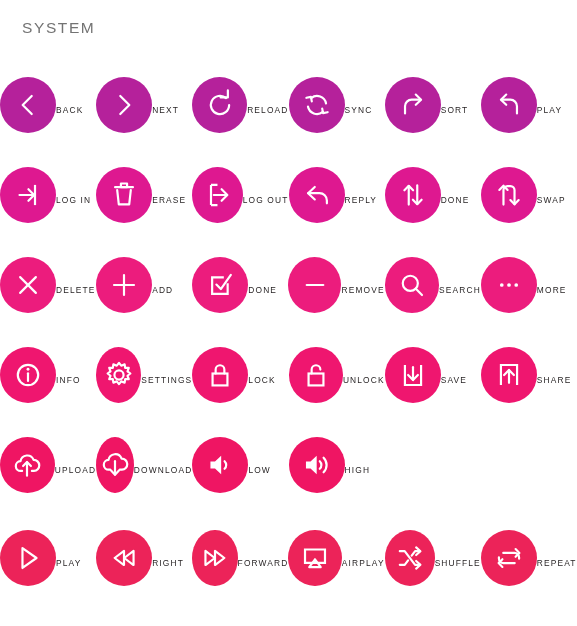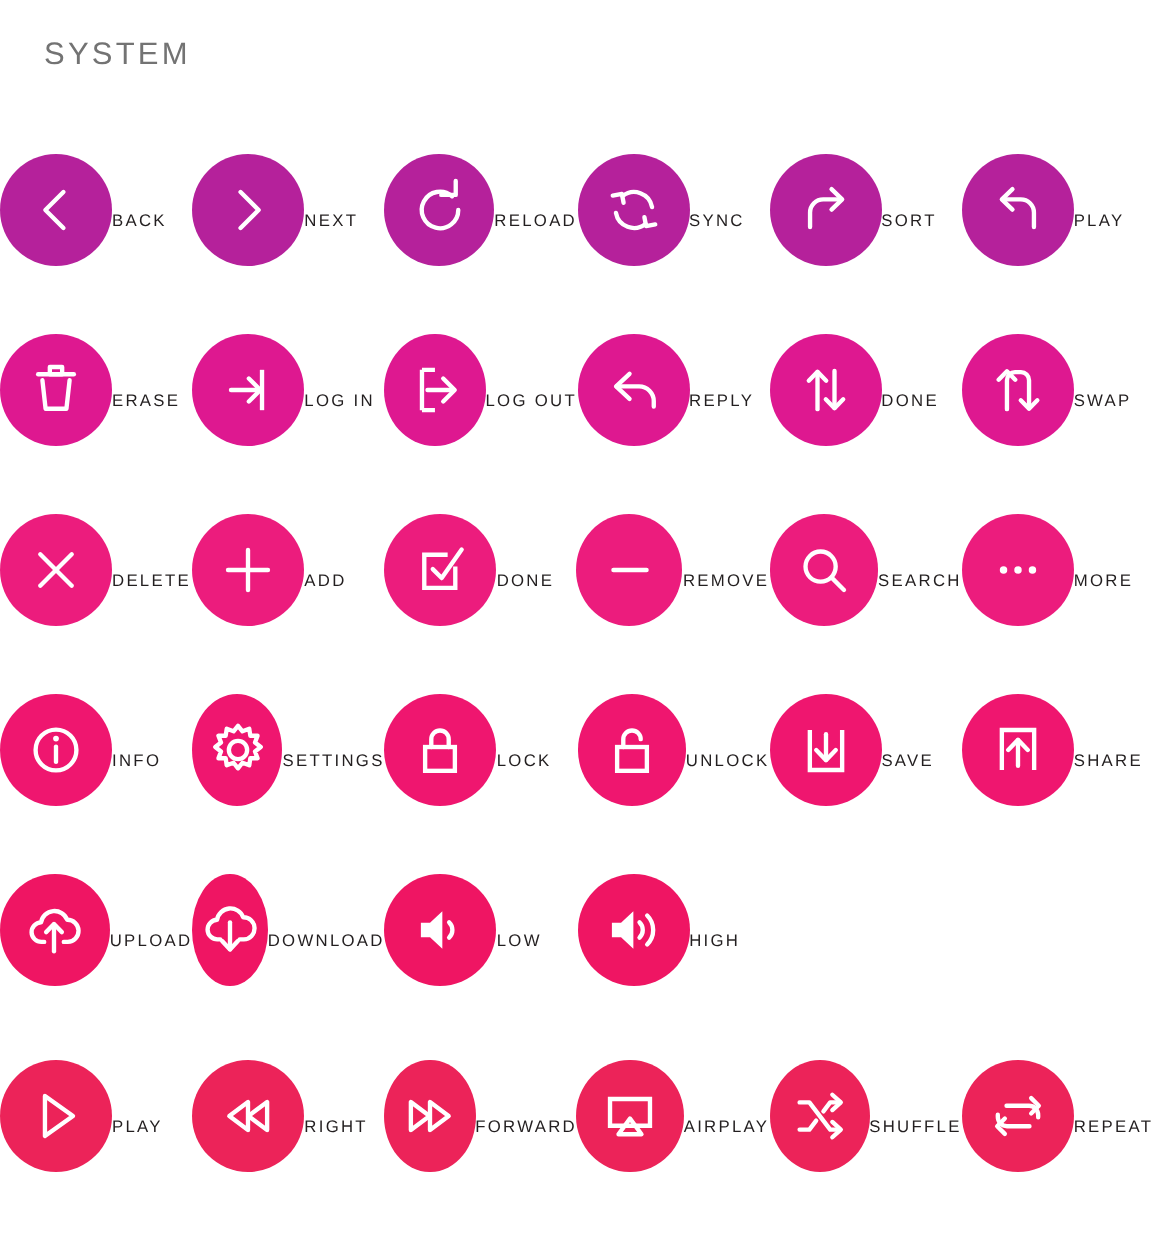--- a/index.html
+++ b/index.html
@@ -152,36 +152,36 @@
               <path class="st" d="M13.4 6.2 L8.4 11 L13.4 15.8"></path>
             </svg>
           </div>
           <div class="label">PLAY</div>
         </div>
       </div>
       <div class="row">
         <div class="cell">
           <div class="badge" style="background: rgb(222, 24, 144);">
             <svg viewBox="0 0 32 32">
+              <path class="stsq" d="M22.6 6.5 L22.6 25.5"></path>
+              <path class="st" d="M8 16 L21 16"></path>
+              <path class="st" d="M16.4 10.6 L21.8 16 L16.4 21.4"></path>
+            </svg>
+          </div>
+          <div class="label">LOG IN</div>
+        </div>
+        <div class="cell">
+          <div class="badge" style="background: rgb(222, 24, 144);">
+            <svg viewBox="0 0 32 32">
               <path class="st" d="M7.6 8.6 L24.4 8.6"></path>
               <path class="st" d="M9.6 11.4 L11.1 24.8 L20.9 24.8 L22.4 11.4"></path>
               <path class="st" d="M13.1 5.2 L18.9 5.2 L18.9 8.6 L13.1 8.6 Z"></path>
             </svg>
           </div>
           <div class="label">ERASE</div>
-        </div>
-        <div class="cell">
-          <div class="badge" style="background: rgb(222, 24, 144);">
-            <svg viewBox="0 0 32 32">
-              <path class="stsq" d="M22.6 6.5 L22.6 25.5"></path>
-              <path class="st" d="M8 16 L21 16"></path>
-              <path class="st" d="M16.4 10.6 L21.8 16 L16.4 21.4"></path>
-            </svg>
-          </div>
-          <div class="label">LOG IN</div>
         </div>
         <div class="cell">
           <div class="badge" style="background: rgb(222, 24, 144);">
             <svg viewBox="0 0 32 32">
               <path class="stsq" d="M9.4 6.5 L9.4 25.5 M9.4 6.5 L15.5 6.5 M9.4 25.5 L15.5 25.5"></path>
               <path class="st" d="M12 16 L24 16"></path>
               <path class="st" d="M19.4 10.6 L24.8 16 L19.4 21.4"></path>
             </svg>
           </div>
           <div class="label">LOG OUT</div>

